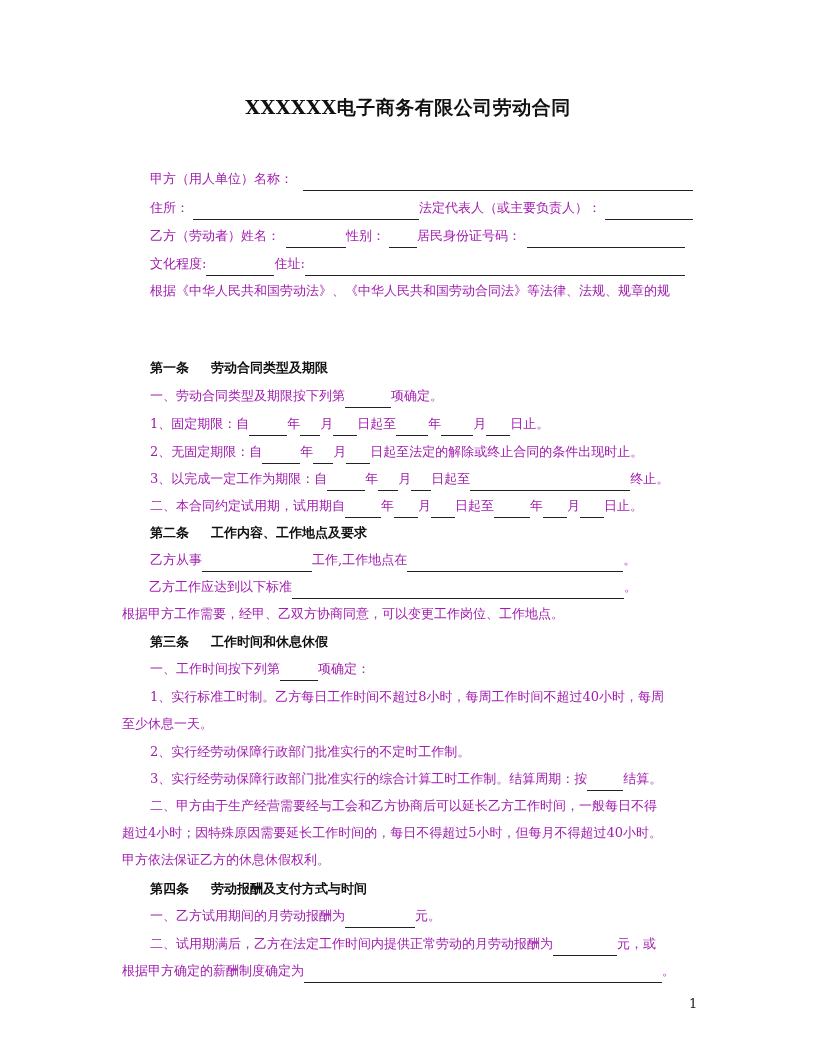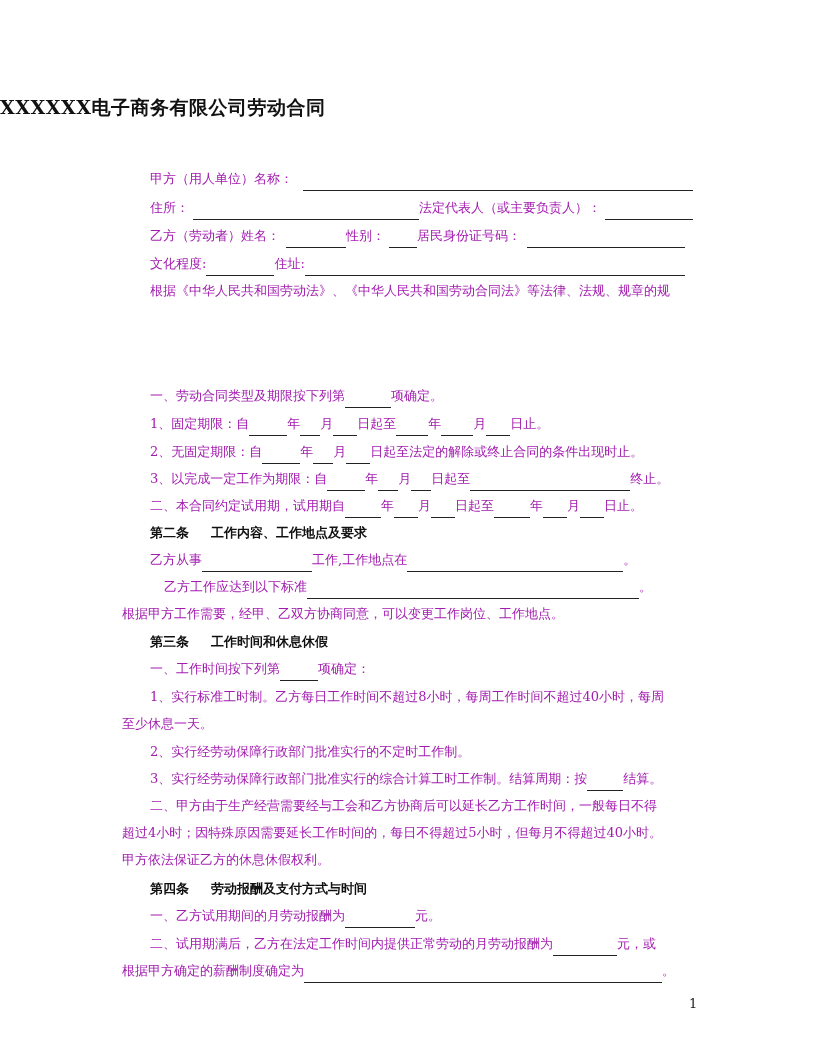--- a/index.html
+++ b/index.html
@@ -3,21 +3,21 @@
 <meta charset="utf-8">
 <style>
   html, body { margin: 0; padding: 0; background: #ffffff; }
   body {
     width: 816px; height: 1056px; position: relative; overflow: hidden;
     font-family: "DejaVu Serif", "Liberation Serif", serif;
     color: #1a1a1a;
   }
   .page { position: absolute; left: 0; top: 0; width: 816px; height: 1056px; }
   .title {
-    position: absolute; left: 0; width: 816px; top: 95px; text-align: left;
+    position: absolute; left: 0; width: 816px; top: 95px; text-align: center;
     font-size: 19px; font-weight: bold; letter-spacing: 0.5px; color: #111;
   }
   .line {
     position: absolute; left: 0; height: 24px; line-height: 24px;
     font-size: 13px; white-space: nowrap; color: #a21caf;
   }
   .line.bold { font-weight: bold; font-family: "DejaVu Sans", "Liberation Sans", sans-serif; color: #111; }
   .seg { display: inline-block; vertical-align: bottom; }
   .blank {
     display: inline-block; vertical-align: bottom; height: 17px;
@@ -41,20 +41,23 @@
   </div>
   <div class="line" style="left:150px; top:224px;">
     <span class="seg">乙方（劳动者）姓名：</span><span class="blank" style="width:60px; margin-left:6px;"></span><span class="seg">性别：</span><span class="blank" style="width:28px; margin-left:4px;"></span><span class="seg">居民身份证号码：</span><span class="blank" style="width:158px; margin-left:6px;"></span>
   </div>
   <div class="line" style="left:150px; top:252px;">
     <span class="seg">文化程度:</span><span class="blank" style="width:68px;"></span><span class="seg">住址:</span><span class="blank" style="width:380px;"></span>
   </div>
 
   <div class="line" style="left:150px; top:279px;">根据《中华人民共和国劳动法》、《中华人民共和国劳动合同法》等法律、法规、规章的规</div>
 
+  <div class="line bold" style="left:150px; top:356px;">
+    <span>第一条</span><span class="sp"></span><span>劳动合同类型及期限</span>
+  </div>
   <div class="line" style="left:150px; top:384px;">
     <span class="seg">一、劳动合同类型及期限按下列第</span><span class="blank" style="width:46px;"></span><span class="seg">项确定。</span>
   </div>
   <div class="line" style="left:150px; top:412px;">
     <span class="seg">1、固定期限：自</span><span class="blank" style="width:38px;"></span><span class="seg">年</span><span class="blank" style="width:20px;"></span><span class="seg">月</span><span class="blank" style="width:24px;"></span><span class="seg">日起至</span><span class="blank" style="width:32px;"></span><span class="seg">年</span><span class="blank" style="width:32px;"></span><span class="seg">月</span><span class="blank" style="width:24px;"></span><span class="seg">日止。</span>
   </div>
   <div class="line" style="left:150px; top:440px;">
     <span class="seg">2、无固定期限：自</span><span class="blank" style="width:38px;"></span><span class="seg">年</span><span class="blank" style="width:20px;"></span><span class="seg">月</span><span class="blank" style="width:24px;"></span><span class="seg">日起至法定的解除或终止合同的条件出现时止。</span>
   </div>
   <div class="line" style="left:150px; top:467px;">
@@ -63,21 +66,21 @@
   <div class="line" style="left:150px; top:494px;">
     <span class="seg">二、本合同约定试用期，试用期自</span><span class="blank" style="width:36px;"></span><span class="seg">年</span><span class="blank" style="width:24px;"></span><span class="seg">月</span><span class="blank" style="width:24px;"></span><span class="seg">日起至</span><span class="blank" style="width:36px;"></span><span class="seg">年</span><span class="blank" style="width:24px;"></span><span class="seg">月</span><span class="blank" style="width:24px;"></span><span class="seg">日止。</span>
   </div>
 
   <div class="line bold" style="left:150px; top:521px;">
     <span>第二条</span><span class="sp"></span><span>工作内容、工作地点及要求</span>
   </div>
   <div class="line" style="left:150px; top:548px;">
     <span class="seg">乙方从事</span><span class="blank" style="width:110px;"></span><span class="seg">工作,工作地点在</span><span class="blank" style="width:216px;"></span><span class="seg">。</span>
   </div>
-  <div class="line" style="left:164px; top:575px;">
+  <div class="line" style="left:149px; top:575px;">
     <span class="seg">乙方工作应达到以下标准</span><span class="blank" style="width:332px;"></span><span class="seg">。</span>
   </div>
   <div class="line" style="left:122px; top:602px;">根据甲方工作需要，经甲、乙双方协商同意，可以变更工作岗位、工作地点。</div>
 
   <div class="line bold" style="left:150px; top:630px;">
     <span>第三条</span><span class="sp"></span><span>工作时间和休息休假</span>
   </div>
   <div class="line" style="left:150px; top:657px;">
     <span class="seg">一、工作时间按下列第</span><span class="blank" style="width:38px;"></span><span class="seg">项确定：</span>
   </div>

